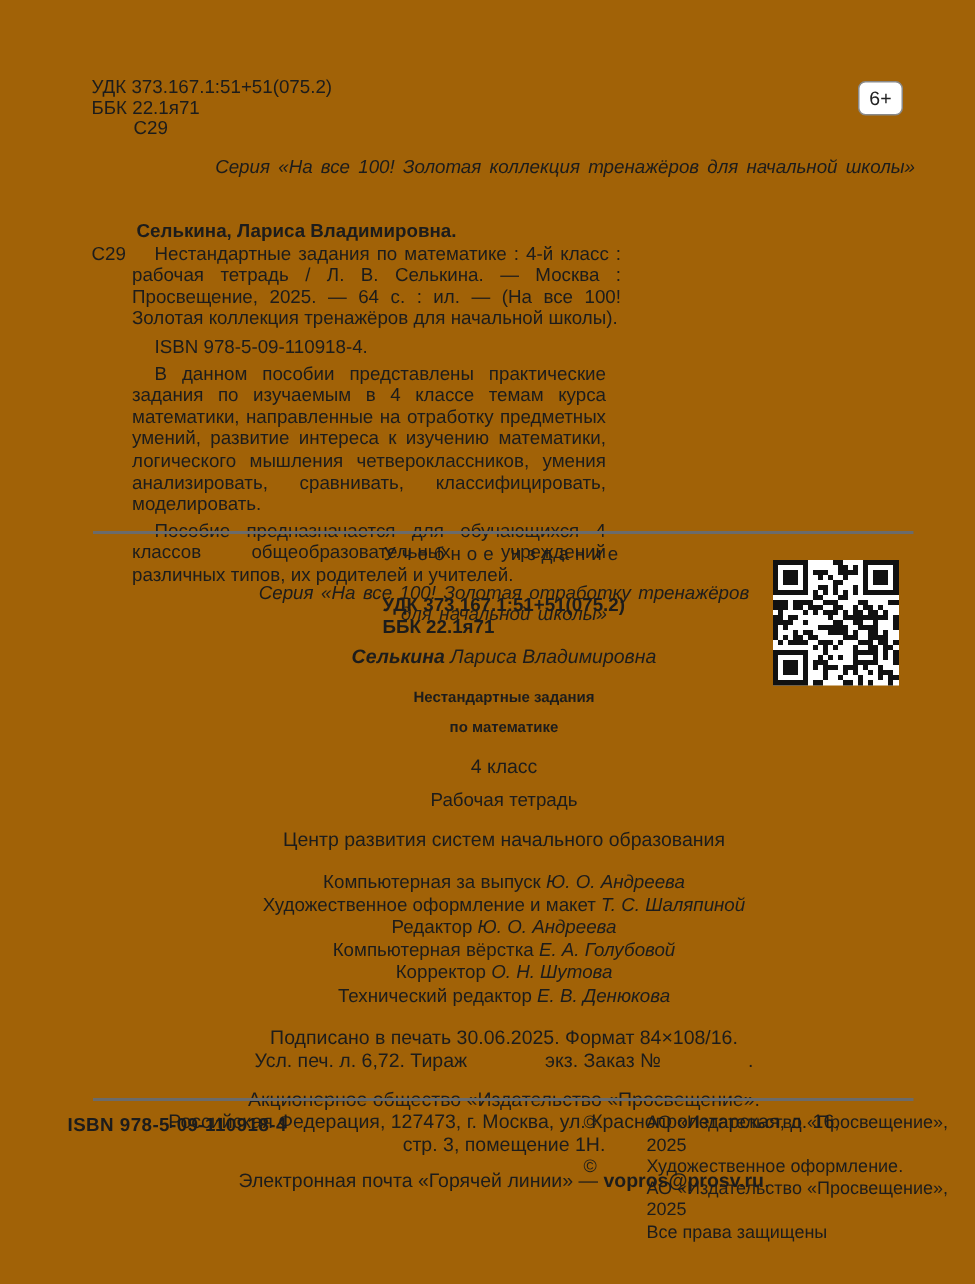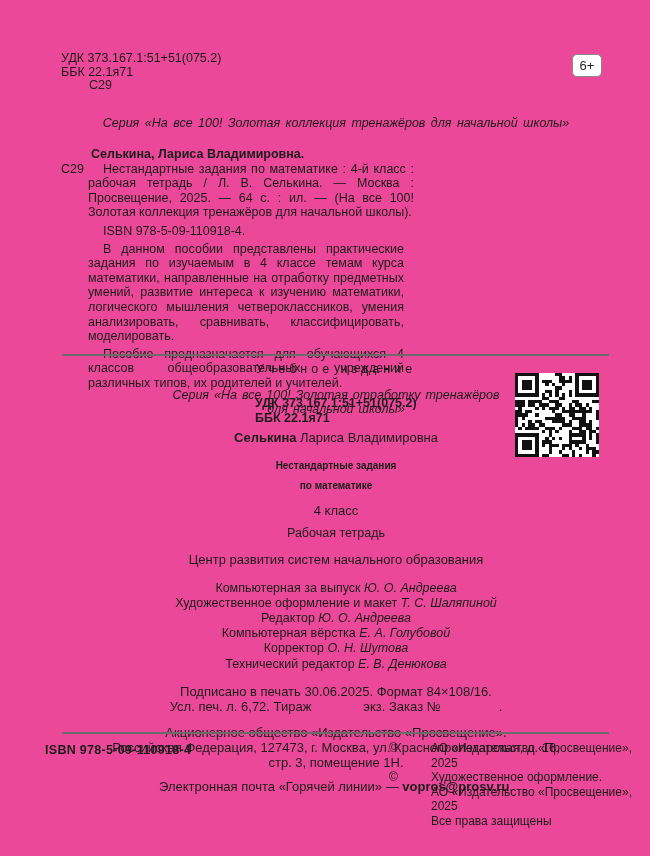--- a/index.html
+++ b/index.html
@@ -1,57 +1,57 @@
 <!DOCTYPE html>
 <html lang="ru"><head>
 <meta charset="utf-8">
 <style>
   html,body { margin:0; padding:0; background:#e8e8e8; }
   .page {
     position:relative;
     width:650px; height:856px;
     margin:0 auto;
-    background:#ec4899;
+    background:#a16207;
     font-family:"Liberation Sans", sans-serif;
     color:#1c1c1c;
     overflow:hidden;
   }
   
   .udk-block { position:absolute; left:61px; top:52px; font-size:12.5px; line-height:13.5px; white-space:nowrap; }
   .udk-block .code-row { margin-left:28px; }
   
   .age-badge {
     position:absolute; left:572px; top:54px;
     width:28px; height:21px;
     border:1.5px solid #8a8a8a; border-radius:5px;
     font-size:13px; line-height:21px; text-align:center; color:#222;
     background:#fff;
   }
   
   .series-note {
-    position:absolute; left:62px; top:116px; width:548px;
-    text-align:center; font-style:italic; font-size:12.5px; word-spacing:2px;
+    position:absolute; left:62px; top:104px; width:548px;
+    text-align:right; font-style:italic; font-size:12.5px; word-spacing:2px;
   }
   
   .bib { position:absolute; left:61px; top:147px; width:353px; font-size:12.5px; line-height:14.6px; }
   .bib-author { margin-left:30px; font-weight:bold; }
   .bib-code { position:absolute; left:0; top:15px; }
   .bib-desc { margin:0 0 0 27px; text-indent:15px; text-align:justify; }
   .bib-isbn { margin:4px 0 0 27px; text-indent:15px; }
   .bib-ann { margin:3px 10px 0 27px; text-indent:15px; text-align:justify; }
   .bib-udk { margin:5px 0 0 194px; font-weight:bold; line-height:15px; white-space:nowrap; }
   
   .divider { position:absolute; left:62px; width:547px; height:1.5px; background:#6b6b6b; }
   .divider.d1 { top:354px; }
   .divider.d2 { top:732px; }
   
   .imprint { position:absolute; left:62px; top:362px; width:548px; text-align:center; font-size:12.5px; line-height:14.5px; }
   .edition  { letter-spacing:4px; }
   .series2  { font-style:italic; margin-top:11px; word-spacing:1.5px; }
-  .author2  { margin-top:14px; font-size:13px; }
+  .author2  { margin-top:14px; font-size:13px;font-style:italic; }
   .author2 b { font-weight:bold; }
   .title2   { margin-top:11px; font-weight:bold; font-size:10px; line-height:19.5px; }
   .grade    { margin-top:9px; font-size:13px; }
   .subtitle { margin-top:7px; }
   .center-org { margin-top:13px; font-size:13px; }
   .credits  { margin-top:13px; line-height:15.2px; }
   .credits i, .series2, .ital { font-style:italic; }
   .print1   { margin-top:13px; font-size:13px; }
   .print2   { margin-top:1px; font-size:13px; }
   .gap-a { display:inline-block; width:52px; }

